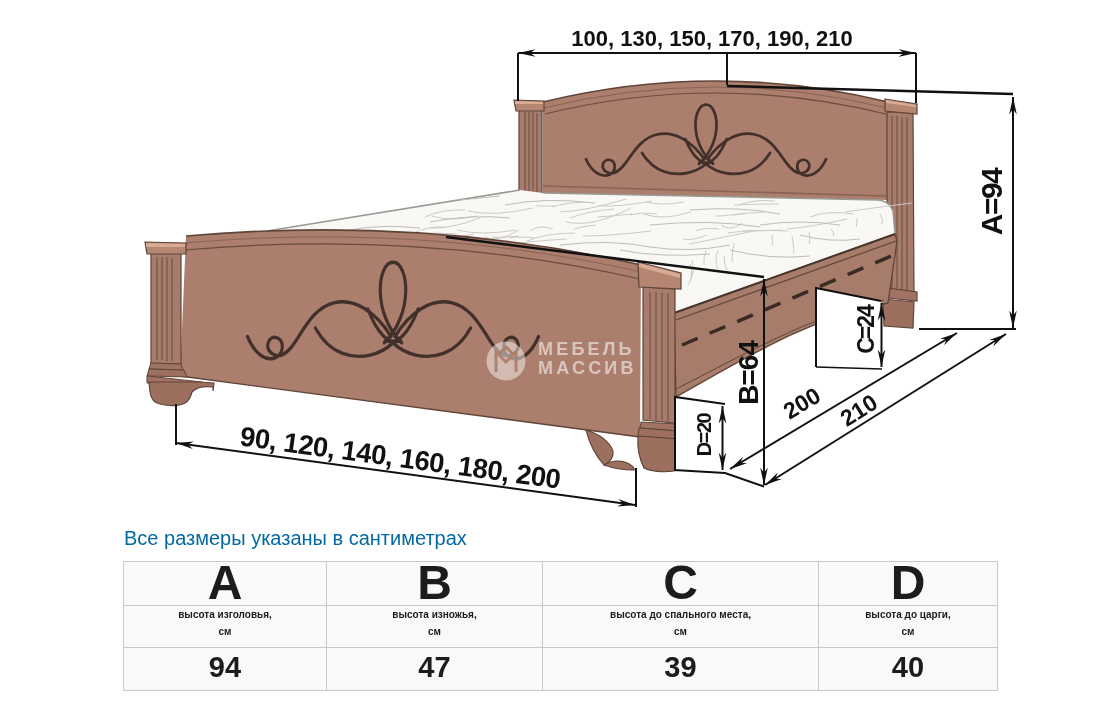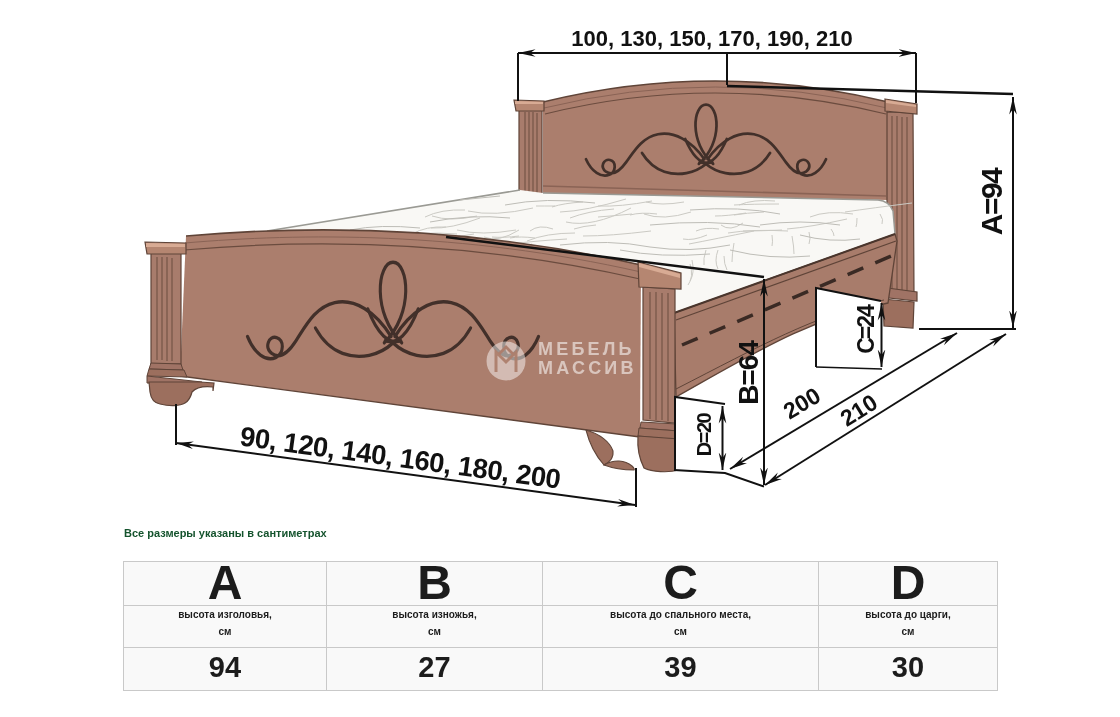--- a/index.html
+++ b/index.html
@@ -1,19 +1,19 @@
 <!DOCTYPE html>
 <html><head>
 <meta charset="utf-8">
 <style>
 html,body{margin:0;padding:0;background:#fff;}
 body{font-family:"Liberation Sans",sans-serif;width:1120px;height:717px;overflow:hidden;}
 #wrap{position:relative;width:1120px;height:577px;}
 #bed{position:absolute;left:0;top:0;}
-#note{position:absolute;left:124px;top:527px;font-size:11px;font-weight:bold;color:#14532d;}
+#note{position:absolute;left:124px;top:527px;font-size:20px;font-weight:normal;color:#0369a1;}
 table{position:absolute;left:123px;top:561px;border-collapse:collapse;table-layout:fixed;}
 td{border:1px solid #c9c9c9;text-align:center;vertical-align:middle;color:#1c1c1c;background:#f9f9f9;padding:0;}
 tr.r1 td{height:43px;font-size:48px;line-height:42px;vertical-align:top;font-weight:bold;}
 tr.r2 td{height:41px;font-size:10px;font-weight:bold;line-height:17px;vertical-align:top;}
 tr.r3 td{height:42px;font-size:29px;line-height:38px;vertical-align:top;font-weight:bold;}
 </style>
 </head>
 <body>
 <div id="wrap">
 <svg id="bed" width="1120" height="717" viewBox="0 0 1120 717" xmlns="http://www.w3.org/2000/svg">
@@ -255,19 +255,19 @@
           <td>D</td>
         </tr>
 <tr class="r2">
           <td>высота изголовья,<br>см</td>
           <td>высота изножья,<br>см</td>
           <td>высота до спального места,<br>см</td>
           <td>высота до царги,<br>см</td>
         </tr>
 <tr class="r3">
           <td>94</td>
-          <td>27</td>
+          <td>47</td>
           <td>39</td>
-          <td>30</td>
+          <td>40</td>
         </tr>
 </tbody>
     </table>
 </div>
 
 </body></html>

